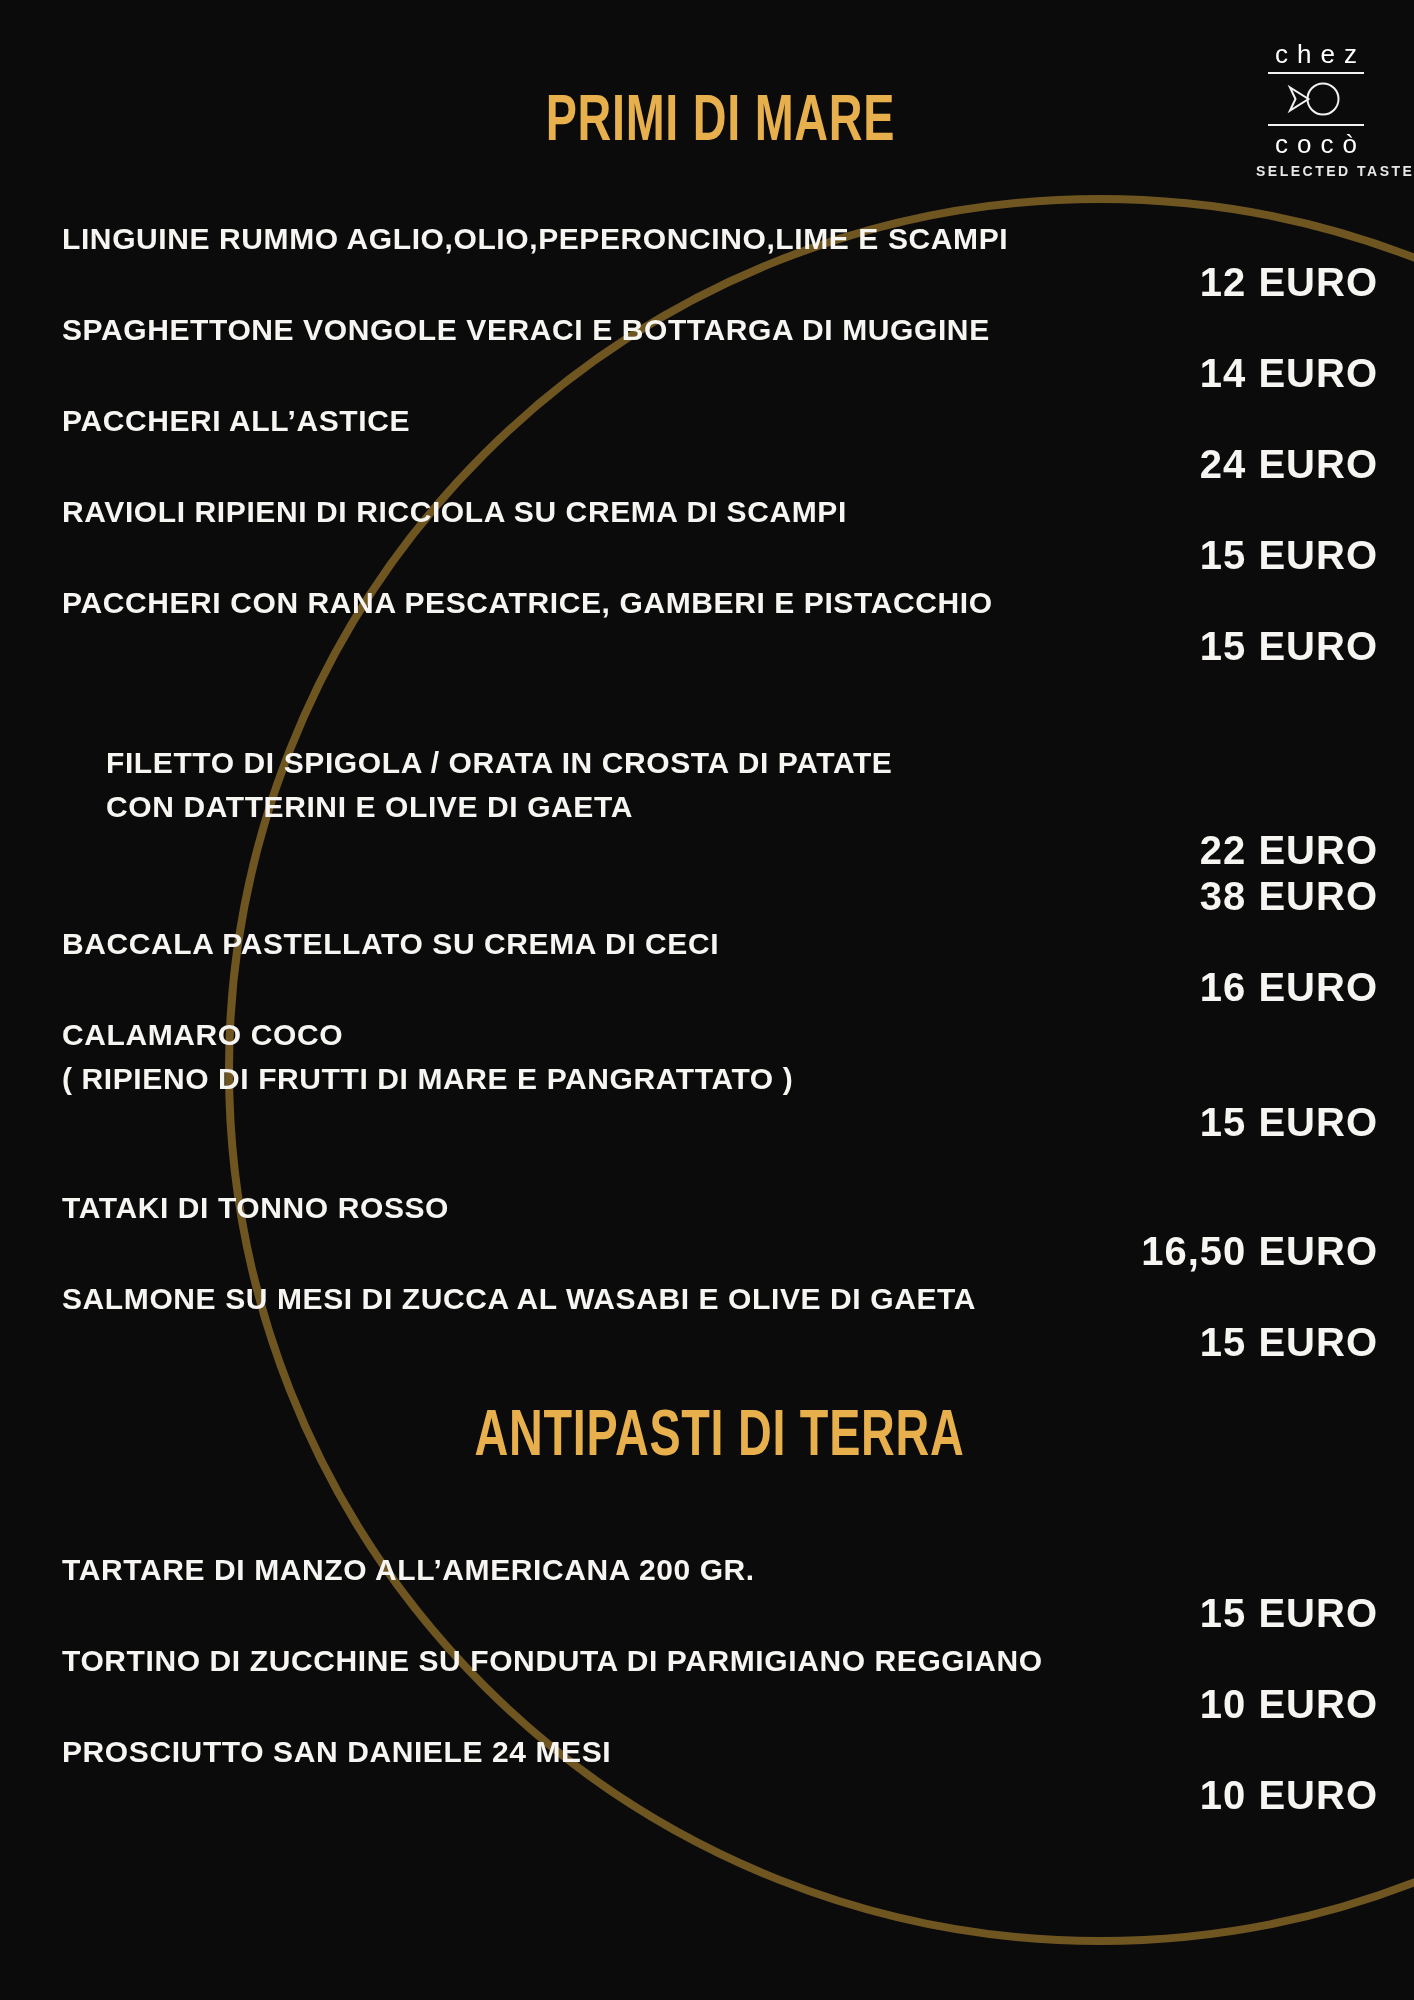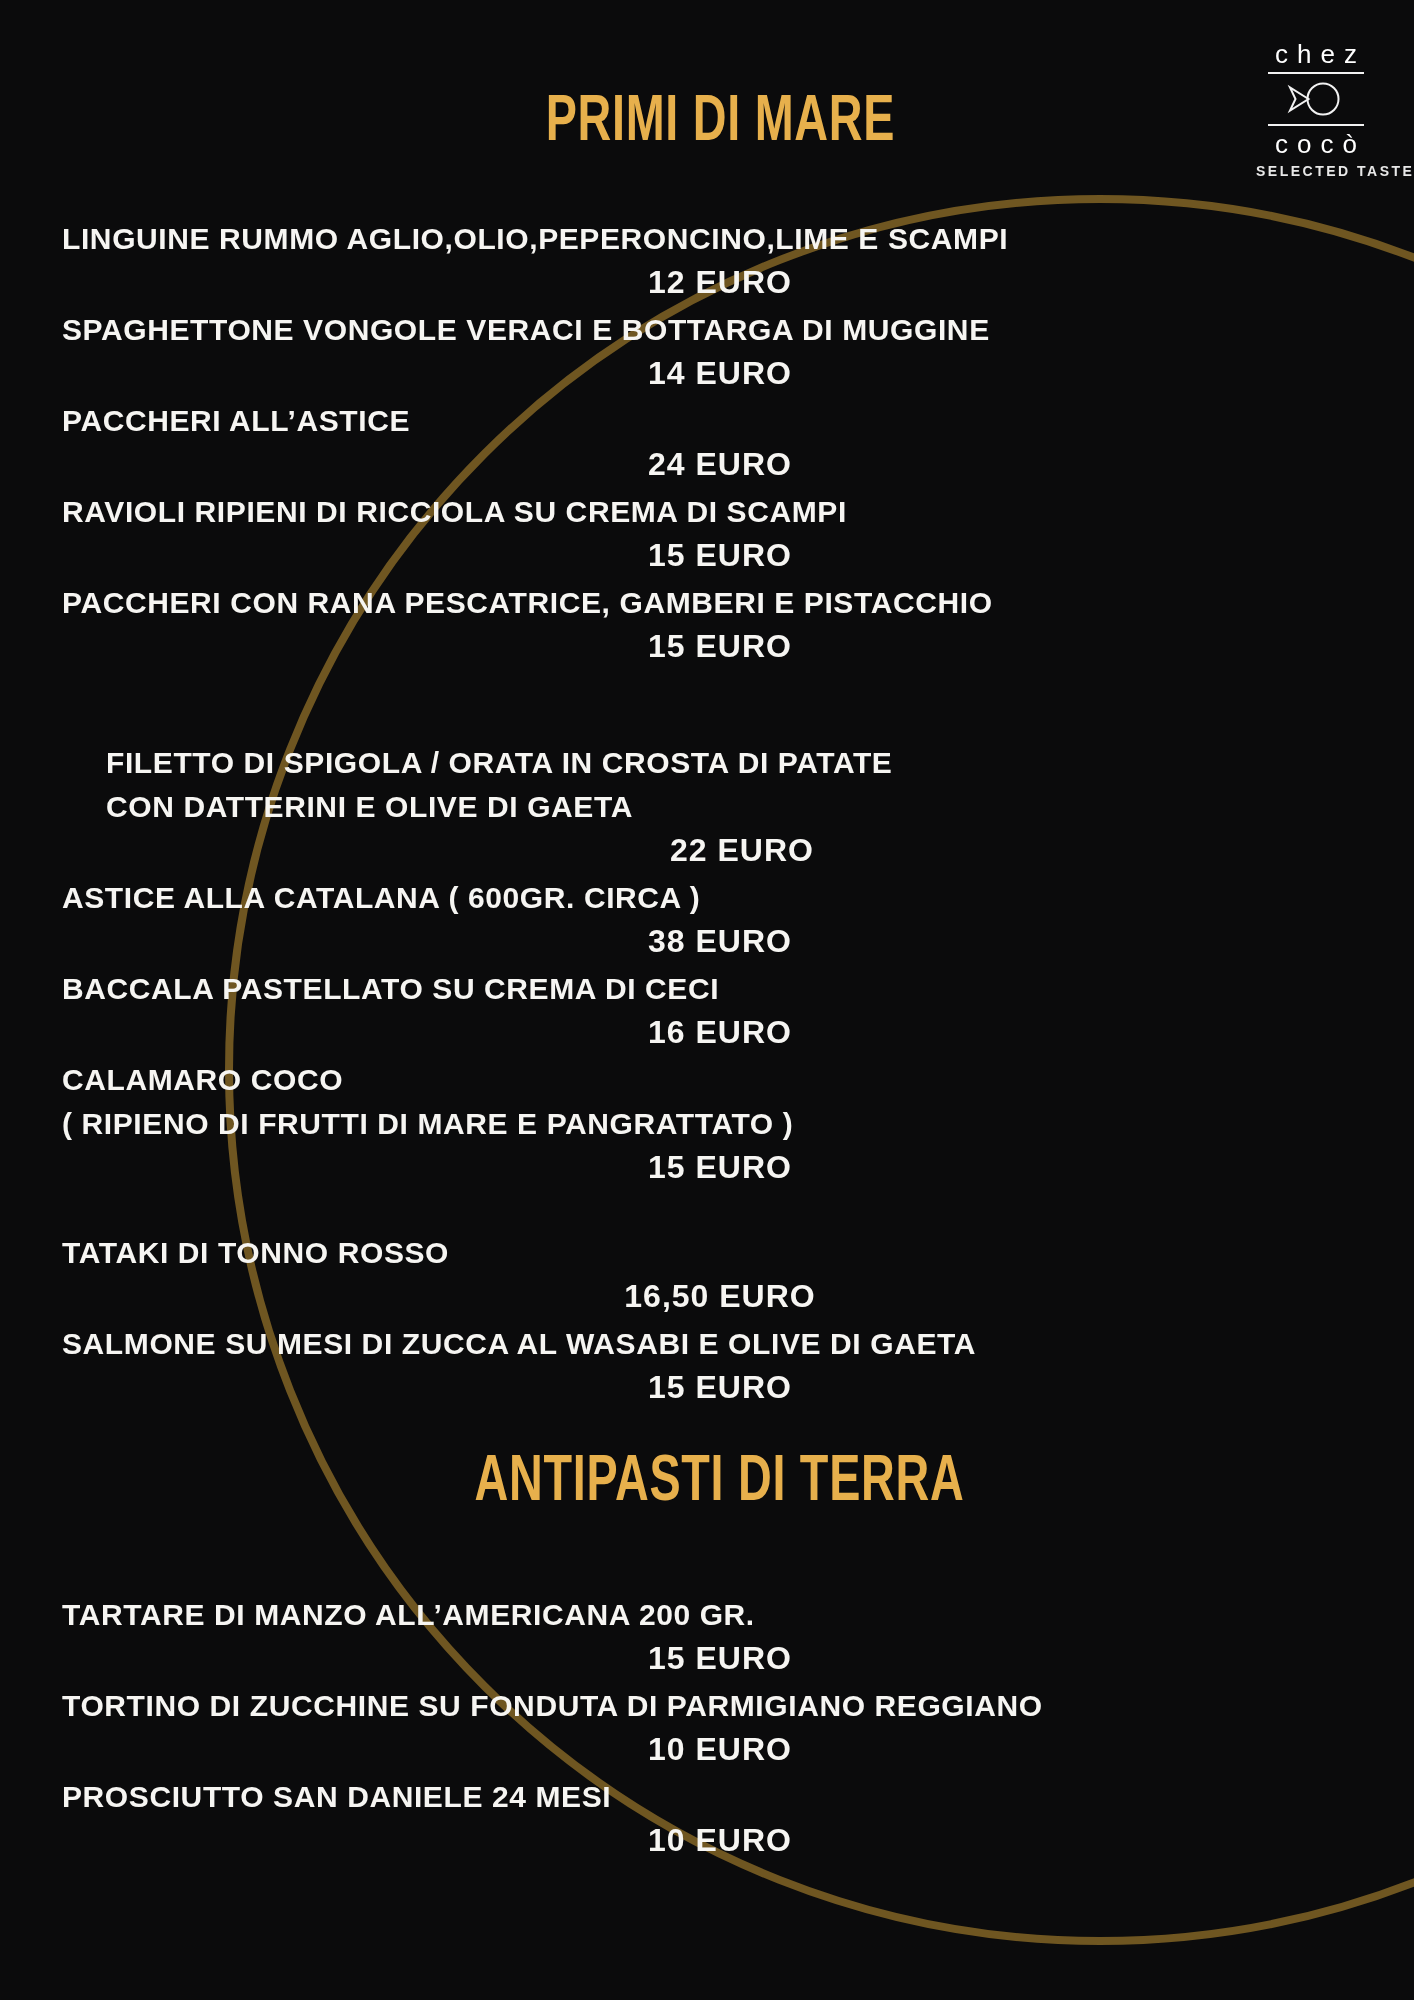--- a/index.html
+++ b/index.html
@@ -58,25 +58,25 @@
   .name {
     font-size: 30px;
     line-height: 44px;
     font-weight: bold;
     letter-spacing: 0.6px;
     color: #f6f5f2;
     white-space: nowrap;
   }
   .price {
     margin-top: 1px;
-    font-size: 32px;
+    font-size: 40px;
     line-height: 40px;
     font-weight: bold;
     letter-spacing: 1px;
-    text-align: center;
+    text-align: right;
     color: #f6f5f2;
   }
   
   .logo {
     position: absolute;
     top: 40px;
     right: 38px;
     width: 120px;
     text-align: center;
     z-index: 2;
@@ -153,21 +153,20 @@
     <div class="price">15 EURO</div>
   </div>
 
 
   <div class="item first-secondi">
     <div class="name">FILETTO DI SPIGOLA / ORATA IN CROSTA DI PATATE</div>
     <div class="name">CON DATTERINI E OLIVE DI GAETA</div>
     <div class="price">22 EURO</div>
   </div>
   <div class="item">
-    <div class="name">ASTICE ALLA CATALANA (  600GR. CIRCA  )</div>
     <div class="price">38 EURO</div>
   </div>
   <div class="item">
     <div class="name">BACCALA PASTELLATO SU CREMA DI CECI</div>
     <div class="price">16 EURO</div>
   </div>
   <div class="item">
     <div class="name">CALAMARO COCO</div>
     <div class="name">( RIPIENO DI FRUTTI DI MARE E PANGRATTATO )</div>
     <div class="price">15 EURO</div>

